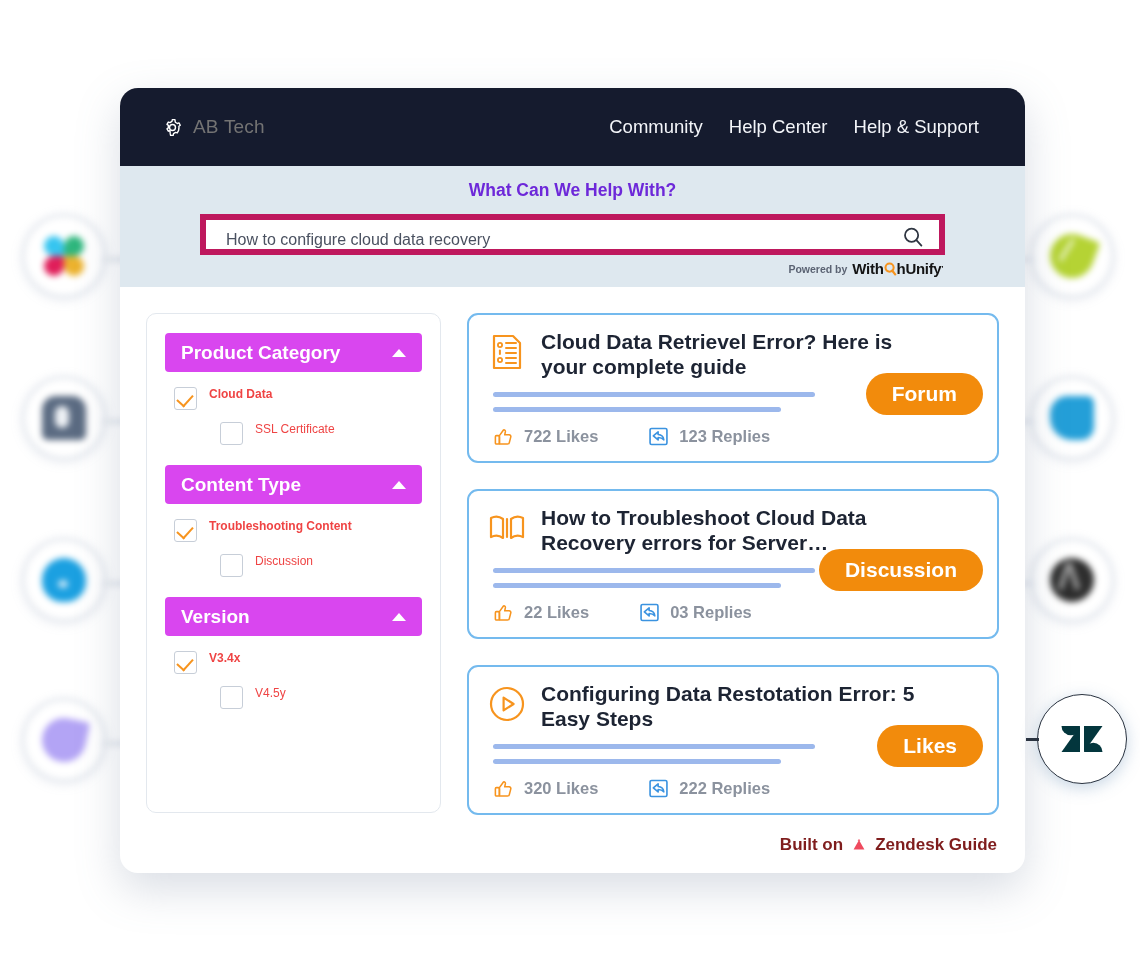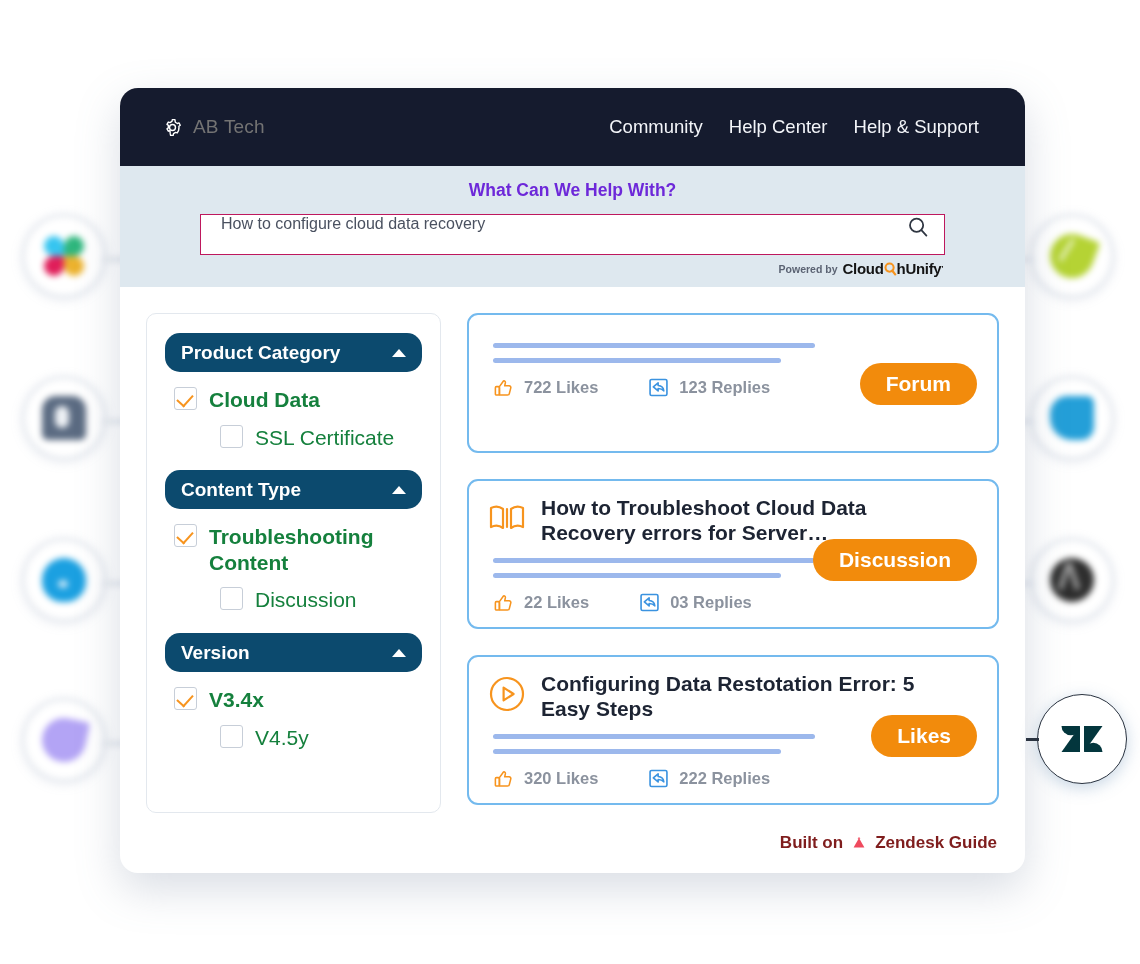--- a/index.html
+++ b/index.html
@@ -85,22 +85,22 @@
   
   .searchband {
     background: #dee8ef; padding: 14px 0 10px;
   }
   .band-title {
     text-align: center; color: #6d28d9; font-size: 17.5px; font-weight: bold;
     margin-bottom: 13px;
   }
   .search-wrap { width: 745px; margin: 0 auto; }
   .searchbox {
-    height: 41px; background: #fff; border: 1px solid #be185d;
-    display: flex; align-items: flex-start; padding: 0 14px 0 20px;
+    height: 41px; background: #fff; border: 6px solid #be185d;
+    display: flex; align-items: flex-end; padding: 0 14px 0 20px;
   }
   .search-val { flex: 1; color: #4a5160; font-size: 16px; }
   .mag { width: 24px; height: 24px; }
   .powered {
     display: flex; align-items: center; justify-content: flex-end;
     gap: 5px; margin-top: 5px; padding-right: 2px;
   }
   .powered .pb { font-size: 10.5px; color: #5b6373; font-weight: bold; }
   .su-logo { font-size: 15px; font-weight: bold; color: #141414; letter-spacing: -.3px;
     display: inline-flex; align-items: center; }
@@ -110,37 +110,37 @@
   
   .body { display: flex; padding: 26px 26px 0 26px; gap: 26px; }
 
   
   .sidebar {
     width: 295px; border: 1px solid #e3e8ee; border-radius: 10px;
     padding: 19px 18px 26px 18px; align-self: flex-start;
     min-height: 500px;
   }
   .filter-head {
-    background: #0c4a6e; border-radius: 15px; height: 39px;
+    background: #d946ef; border-radius: 4px; height: 39px;
     display: flex; align-items: center; justify-content: space-between;
     padding: 0 16px; color: #fff; font-size: 19px; font-weight: bold;
   }
   .caret-up { width: 0; height: 0; border-left: 7px solid transparent;
     border-right: 7px solid transparent; border-bottom: 8px solid #fff; }
   .opt-list { padding: 14px 2px 20px 9px; }
   .opt { display: flex; align-items: flex-start; gap: 12px; margin-bottom: 11px; }
   .opt:last-child { margin-bottom: 0; padding-left: 46px; }
   .cbox { width: 23px; height: 23px; border: 1.6px solid #c7ced8; border-radius: 3px;
     background:#fff; flex: none; position: relative; margin-top: 1px; }
   .cbox.on::after {
     content: ""; position: absolute; left: 5px; top: 3px;
     width: 8px; height: 13px; border: solid #f7941e;
     border-width: 0 2.6px 2.6px 0; transform: rotate(42deg);
   }
-  .opt-label { font-size: 21px; color: #15803d; line-height: 1.22; padding-top: 1px; }
+  .opt-label { font-size: 12px; color: #ef4444; line-height: 1.22; padding-top: 1px; }
   .opt.checked .opt-label { font-weight: bold; }
 
   
   .results { flex: 1; display: flex; flex-direction: column; gap: 26px; }
   .card {
     border: 2px solid #74baee; border-radius: 11px;
     padding: 15px 18px 13px 18px; position: relative; background: #fff;
     min-height: 140px;
   }
   .card-top { display: flex; gap: 14px; align-items: flex-start; }
@@ -148,21 +148,21 @@
   .card-title { font-size: 21px; font-weight: bold; color: #1d2433; line-height: 1.17;
     max-width: 390px; }
   .lines { margin: 13px 0 0 6px; }
   .line { height: 5px; background: #9cb8ec; border-radius: 3px; }
   .line.l1 { width: 322px; margin-bottom: 10px; }
   .line.l2 { width: 288px; }
   .meta { display: flex; align-items: center; gap: 49px; margin: 13px 0 0 6px; }
   .meta-item { display: flex; align-items: center; gap: 9px; }
   .meta-text { font-size: 16.5px; color: #8b929e; font-weight: bold; }
   .pill {
-    position: absolute; right: 20px; bottom: 46px;
+    position: absolute; right: 14px; bottom: 46px;
     background: #f28b0c; color: #fff; border-radius: 22px;
     height: 42px; padding: 0 26px; display: flex; align-items: center;
     font-size: 21px; font-weight: bold; white-space: nowrap;
   }
 
   
   .footer {
     display: flex; align-items: center; justify-content: flex-end;
     gap: 7px; padding: 20px 28px 0 0; font-size: 17px; font-weight: bold; color: #7f1d1d;
   }
@@ -245,21 +245,21 @@
         <div class="searchbox">
           <span class="search-val" title="Search">How to configure cloud data recovery</span>
           <svg class="mag" viewBox="0 0 24 24">
             <circle cx="10.6" cy="10.2" r="6.6" fill="none" stroke="#2f3642" stroke-width="1.8"></circle>
             <line x1="15.4" y1="15.2" x2="20.4" y2="20.6" stroke="#2f3642" stroke-width="1.8" stroke-linecap="round"></line>
           </svg>
         </div>
         <div class="powered">
           <span class="pb">Powered by</span>
           <span class="su-logo">
-            <span>Cloud</span>
+            <span>With</span>
             <span class="su-mag">
               <svg viewBox="0 0 14 16" style="width:13px;height:15px;">
                 <circle cx="6" cy="7" r="4.4" fill="none" stroke="#f7941e" stroke-width="2.2"></circle>
                 <line x1="8.8" y1="10.2" x2="12" y2="14.4" stroke="#f7941e" stroke-width="2.4" stroke-linecap="round"></line>
               </svg>
             </span>
             <span>hUnify</span>
             <span class="su-tm">'</span>
           </span>
         </div>
@@ -318,20 +318,34 @@
               <span class="cbox"></span>
               <span class="opt-label">V4.5y</span>
             </div>
           </div>
         </div>
       </aside>
 
       <section class="results">
 
         <article class="card">
+          <div class="card-top">
+            <svg class="card-icon" viewBox="0 0 40 40">
+              <path d="M7 4h19l7 7v25H7z" fill="none" stroke="#f7941e" stroke-width="2.2" stroke-linejoin="round"></path>
+              <circle cx="13" cy="13" r="2.1" fill="none" stroke="#f7941e" stroke-width="1.8"></circle>
+              <circle cx="13" cy="28" r="2.1" fill="none" stroke="#f7941e" stroke-width="1.8"></circle>
+              <line x1="12.9" y1="18.6" x2="12.9" y2="22" stroke="#f7941e" stroke-width="2" stroke-linecap="round"></line>
+              <line x1="19" y1="11" x2="29" y2="11" stroke="#f7941e" stroke-width="2" stroke-linecap="round"></line>
+              <line x1="19" y1="16" x2="29" y2="16" stroke="#f7941e" stroke-width="2" stroke-linecap="round"></line>
+              <line x1="19" y1="21" x2="29" y2="21" stroke="#f7941e" stroke-width="2" stroke-linecap="round"></line>
+              <line x1="19" y1="26" x2="29" y2="26" stroke="#f7941e" stroke-width="2" stroke-linecap="round"></line>
+              <line x1="19" y1="31" x2="29" y2="31" stroke="#f7941e" stroke-width="2" stroke-linecap="round"></line>
+            </svg>
+            <h3 class="card-title">Cloud Data Retrievel Error? Here is your complete guide</h3>
+          </div>
           <div class="lines">
             <div class="line l1"></div>
             <div class="line l2"></div>
           </div>
           <div class="meta">
             <span class="meta-item">
               <svg width="22" height="22" viewBox="0 0 24 24">
                 <path d="M7 10.5l4.4-6.2c1.4-.3 2.3.5 2.1 1.9l-.7 3.4h4.8c1.3 0 2.1 1 1.8 2.2l-1.6 6.3c-.2 1-1 1.6-2 1.6H7z" fill="none" stroke="#f7941e" stroke-width="1.7" stroke-linejoin="round"></path>
                 <rect x="2.6" y="10.5" width="4.4" height="9.2" rx="1.1" fill="none" stroke="#f7941e" stroke-width="1.7"></rect>
               </svg>

